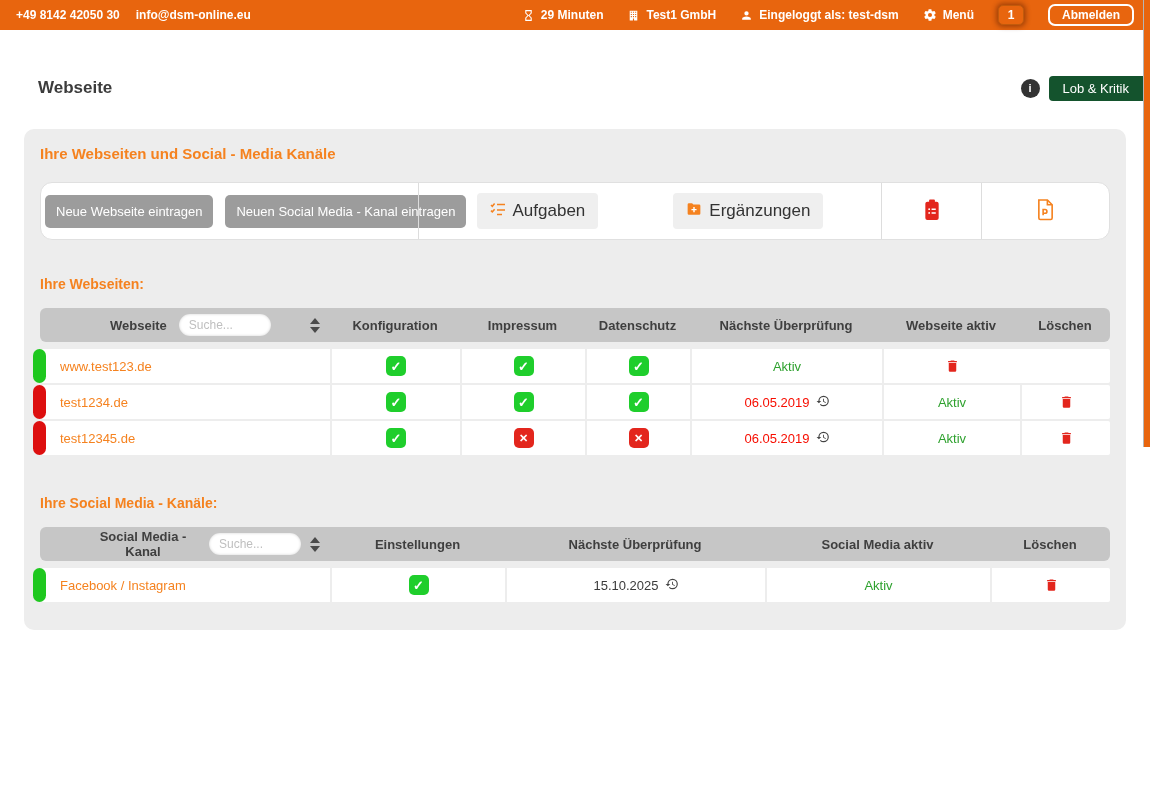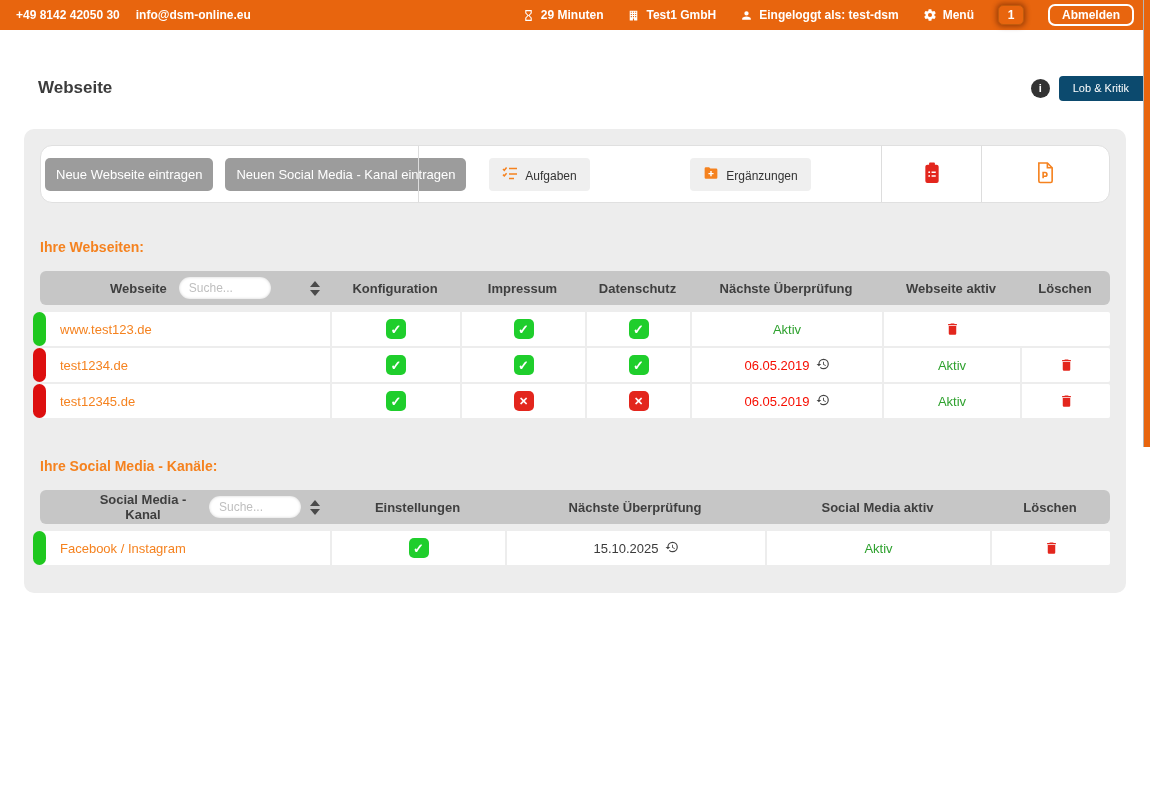--- a/index.html
+++ b/index.html
@@ -18,35 +18,35 @@
   .tb-item{display:flex;gap:6px;align-items:center;white-space:nowrap;}
   .tb-item svg{display:block;}
   .menu-badge{min-width:26px;height:20px;border-radius:5px;background:var(--topbar-bg);border:1px solid #c25a0b;box-shadow:0 0 5px 2px rgba(80,25,0,.45);display:flex;align-items:center;justify-content:center;font-weight:bold;}
   .logout-btn{background:transparent;border:2px solid #fff;border-radius:7px;color:#fff;font-weight:bold;font-size:12px;padding:2px 12px;font-family:inherit;cursor:pointer;}
 
   
   .pagehead{margin-top:45px;padding-left:38px;display:flex;align-items:center;height:26px;}
   .page-title{font-size:17px;font-weight:bold;color:#3C3C3C;}
   .head-right{margin-left:auto;display:flex;align-items:center;gap:9px;}
   .info-circle{width:19px;height:19px;border-radius:50%;background:#333;color:#fff;font-size:11px;font-weight:bold;display:flex;align-items:center;justify-content:center;cursor:pointer;}
-  .feedback-btn{background:#0c4a6e;color:#fff;font-size:11px;border:none;border-radius:4px 0 0 4px;height:25px;padding:0 14px 0 14px;margin-right:7px;font-family:inherit;cursor:pointer;}
+  .feedback-btn{background:#14532d;color:#fff;font-size:13px;border:none;border-radius:4px 0 0 4px;height:25px;padding:0 14px 0 14px;margin-right:7px;font-family:inherit;cursor:pointer;}
 
   
   .card{margin:28px 24px 0;background:var(--card-bg);border-radius:10px;padding:16px 16px 26px;}
   .card-heading{color:var(--accent-orange);font-size:15px;font-weight:bold;margin-bottom:20px;}
 
   
   .toolbar{background:#fff;border:1px solid #e0e0e0;border-radius:12px;height:58px;display:flex;align-items:stretch;margin-bottom:36px;}
   .tool-sec{display:flex;align-items:center;}
   .sec1{width:377px;padding-left:4px;gap:12px;}
   .sec2{width:463px;border-left:1px solid #ddd;justify-content:space-around;padding:0 20px;}
   .sec3{width:100px;border-left:1px solid #ddd;justify-content:center;}
   .sec4{flex:1;border-left:1px solid #ddd;justify-content:center;}
   .gray-btn{background:var(--gray-button);color:#fff;border:none;border-radius:5px;font-size:13px;padding:9px 11px;font-family:inherit;cursor:pointer;white-space:nowrap;}
-  .light-btn{background:#EFEFEF;color:#333;border:none;border-radius:4px;font-size:12px;padding:8px 13px;font-family:inherit;cursor:pointer;display:flex;align-items:flex-end;gap:7px;white-space:nowrap;}
+  .light-btn{background:#EFEFEF;color:#333;border:none;border-radius:4px;font-size:17px;padding:8px 13px;font-family:inherit;cursor:pointer;display:flex;align-items:center;gap:7px;white-space:nowrap;}
   .icon-btn{background:none;border:none;cursor:pointer;padding:4px;display:flex;}
 
   
   .section-heading{color:var(--accent-orange);font-size:14px;font-weight:bold;margin-bottom:16px;}
   .soc-gap{margin-top:40px;}
 
   
   .thead{background:var(--table-header-bg);border-radius:6px;height:34px;display:grid;align-items:center;color:#3f3f3f;font-size:13px;font-weight:bold;margin-bottom:7px;}
   .thead .th{text-align:center;}
   .th-first{display:flex;align-items:center;gap:12px;padding-left:70px;}
@@ -128,20 +128,21 @@
 
   <div class="pagehead">
     <span class="page-title">Webseite</span>
     <span class="head-right">
       <span class="info-circle">i</span>
       <button class="feedback-btn">Lob &amp; Kritik</button>
     </span>
   </div>
 
   <div class="card">
+    <div class="card-heading">Ihre Webseiten und Social - Media Kanäle</div>
 
     <div class="toolbar">
       <div class="tool-sec sec1">
         <button class="gray-btn">Neue Webseite eintragen</button>
         <button class="gray-btn">Neuen Social Media - Kanal eintragen</button>
       </div>
       <div class="tool-sec sec2">
         <button class="light-btn">
           <span><svg width="16" height="14" viewBox="0 0 16 14" fill="none" stroke="#F5821F" stroke-width="1.5">
                 <path d="M1 3l1.3 1.3L4.6 1.6"></path>

